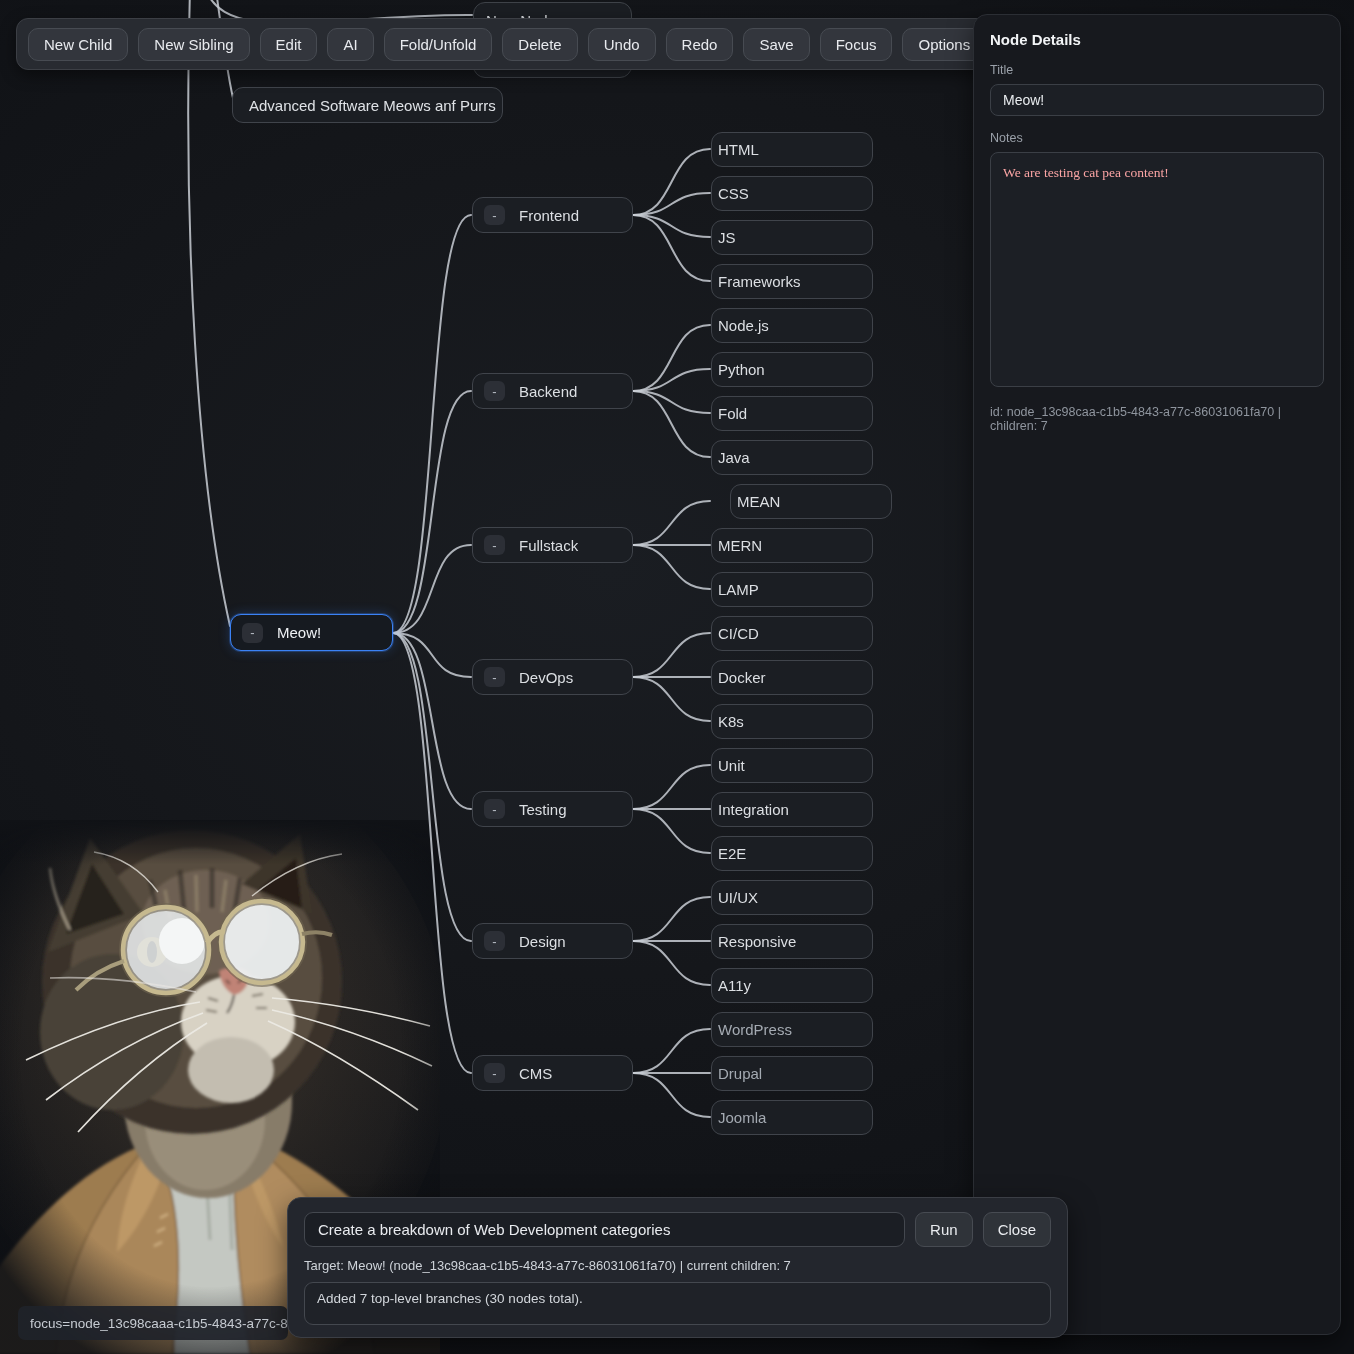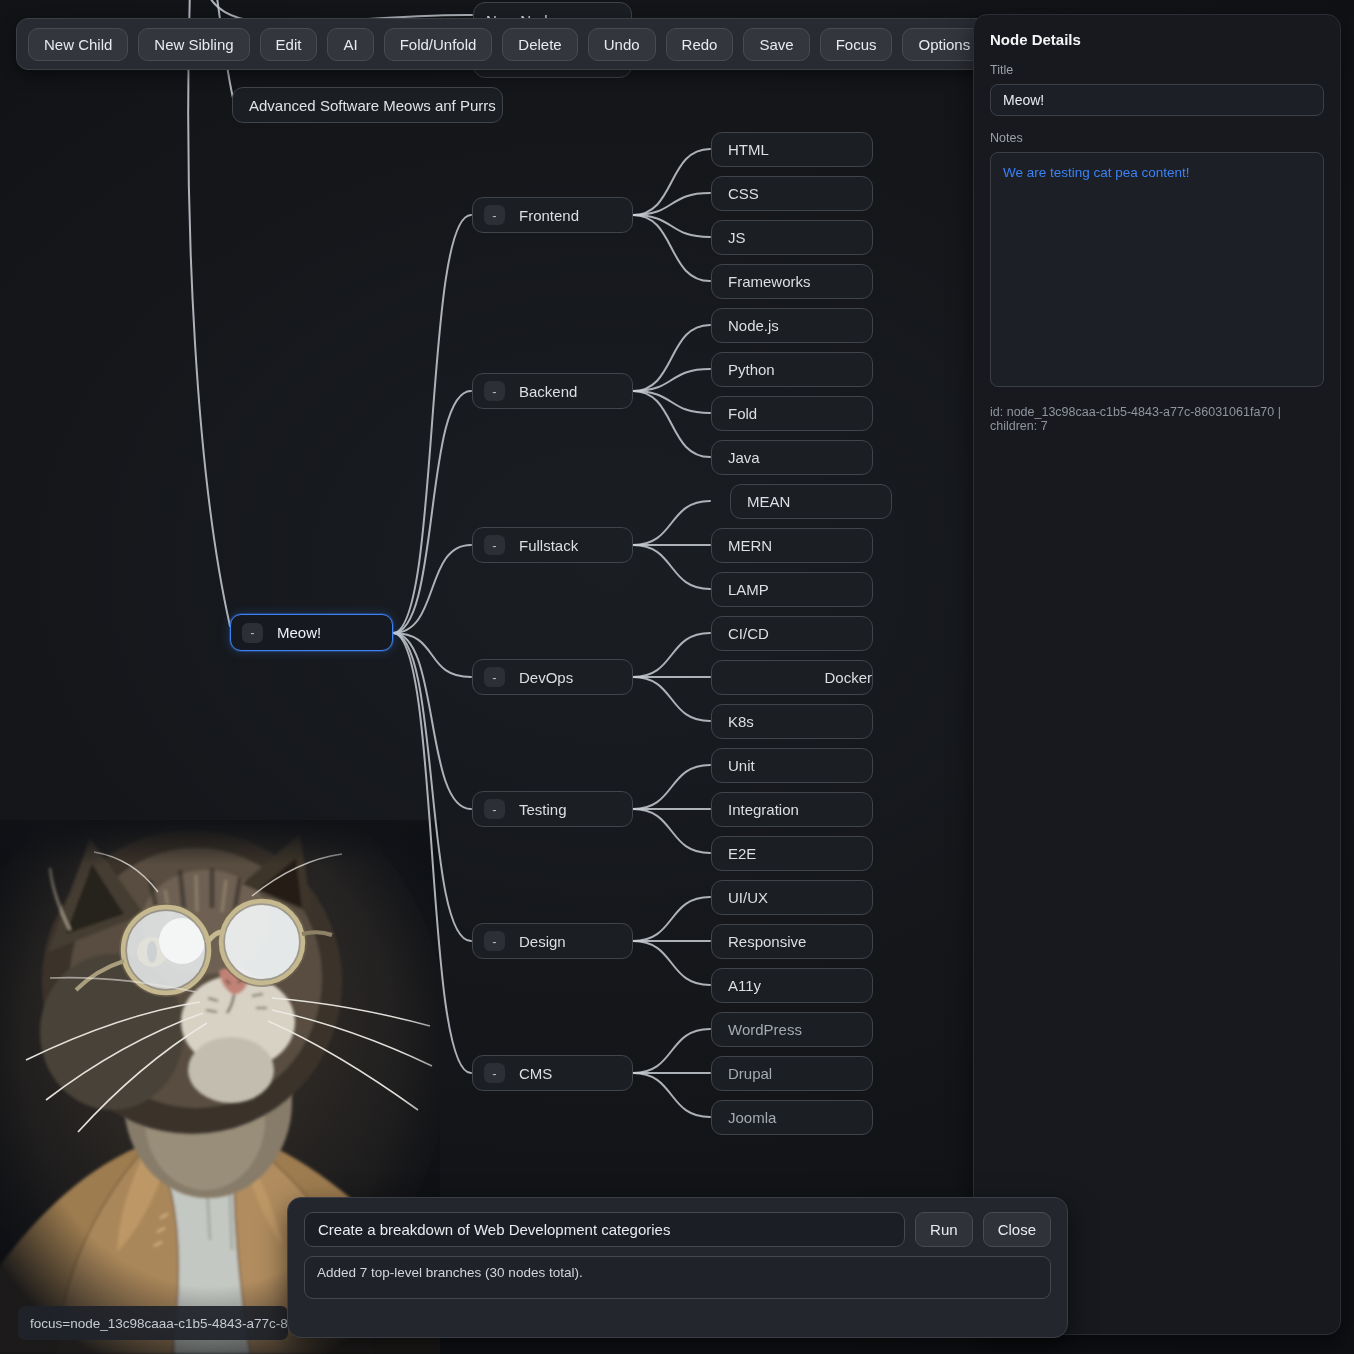--- a/index.html
+++ b/index.html
@@ -6,21 +6,21 @@
   body{width:1354px;height:1354px;position:relative;overflow:hidden;
        font-family:"Liberation Sans","DejaVu Sans",sans-serif;
        background:radial-gradient(1200px 900px at 45% 42%, #1a1d22 0%, #15171b 45%, #0e1014 100%);}
   .abs{position:absolute;}
 
   
   #edges{position:absolute;left:0;top:0;z-index:2;}
   #map{position:absolute;left:0;top:0;width:1354px;height:1354px;z-index:3;}
   .node{position:absolute;display:flex;align-items:center;box-sizing:border-box;
         background:#1b1e23;border:1px solid #40444b;border-radius:11px;
-        color:#dcdfe3;font-size:15px;padding-left:16px;white-space:nowrap;}
+        color:#dcdfe3;font-size:15px;padding-left:6px;white-space:nowrap;}
   .node.branch{padding-left:11px;}
   .node.dim{color:#a4aab2;}
   .node.root{background:#161a20;border:1.6px solid #3b82f6;color:#eef1f4;
         box-shadow:0 0 0 1px rgba(59,130,246,.28),0 0 12px rgba(59,130,246,.28);padding-left:11px;}
   .collapse-btn{width:21px;height:20px;border-radius:6px;background:#2c2f36;color:#b9bec6;
         display:flex;align-items:center;justify-content:center;font-size:13px;line-height:1;
         margin-right:14px;flex:0 0 auto;cursor:pointer;}
   .partial-top{position:absolute;left:473px;top:2px;width:159px;height:76px;box-sizing:border-box;
         background:#1b1e23;border:1px solid #3e4248;border-radius:12px;color:#dcdfe3;
         font-size:15px;padding:9px 0 0 12px;}
@@ -39,22 +39,22 @@
   
   #details{left:973px;top:14px;width:368px;height:1321px;box-sizing:border-box;z-index:6;
         background:#17191e;border:1px solid #2b2e34;border-radius:14px;padding:16px;
         box-shadow:0 8px 24px rgba(0,0,0,.5);}
   #details h2{margin:0;font-size:15px;color:#f2f4f6;font-weight:bold;}
   .field-label{margin-top:15px;font-size:12.5px;color:#9aa0a9;}
   .text-input{margin-top:7px;width:100%;height:32px;box-sizing:border-box;background:#1c1f25;
         border:1px solid #3b3f46;border-radius:8px;color:#e9ecef;font-size:14px;padding:0 12px;
         font-family:inherit;outline:none;}
   #notes-area{margin-top:7px;width:100%;height:235px;box-sizing:border-box;background:#1c1f25;
-        border:1px solid #3b3f46;border-radius:8px;color:#3b82f6;font-size:13.5px;
-        padding:10px 12px;resize:none;font-family:Liberation Sans, sans-serif;line-height:1.45;outline:none;}
+        border:1px solid #3b3f46;border-radius:8px;color:#fca5a5;font-size:13.5px;
+        padding:10px 12px;resize:none;font-family:Liberation Serif, serif;line-height:1.45;outline:none;}
   #node-meta{margin-top:14px;font-size:12.5px;color:#8f959e;}
 
   
   #prompt{left:287px;top:1197px;width:781px;height:141px;box-sizing:border-box;z-index:8;
         background:#23262d;border:1px solid #3b3e45;border-radius:14px;padding:14px 16px;
         box-shadow:0 10px 28px rgba(0,0,0,.55);}
   #prompt .row{display:flex;gap:10px;align-items:center;}
   #prompt-input{flex:1;height:35px;box-sizing:border-box;background:#1b1e24;border:1px solid #44484f;
         border-radius:9px;color:#e9ebef;font-size:15px;padding:0 13px;font-family:inherit;outline:none;}
   .pbtn{height:35px;padding:0 14px;background:#2f3339;border:1px solid #474b52;border-radius:9px;
@@ -249,21 +249,21 @@
     <div class="node leaf" style="left: 711px; top: 571.5px; width: 162px; height: 35px;">
       <span>LAMP</span>
     </div>
     <div class="node branch" style="left: 472px; top: 659px; width: 161px; height: 36px;">
       <span class="collapse-btn">-</span>
       <span>DevOps</span>
     </div>
     <div class="node leaf" style="left: 711px; top: 615.5px; width: 162px; height: 35px; text-align: center;">
       <span>CI/CD</span>
     </div>
-    <div class="node leaf" style="left: 711px; top: 659.5px; width: 162px; height: 35px; justify-content: flex-end;">
+    <div class="node leaf" style="left: 711px; top: 659.5px; width: 162px; height: 35px;">
       <span>Docker</span>
     </div>
     <div class="node leaf" style="left: 711px; top: 703.5px; width: 162px; height: 35px;">
       <span>K8s</span>
     </div>
     <div class="node branch" style="left: 472px; top: 791px; width: 161px; height: 36px;">
       <span class="collapse-btn">-</span>
       <span>Testing</span>
     </div>
     <div class="node leaf" style="left: 711px; top: 747.5px; width: 162px; height: 35px;">
@@ -329,16 +329,17 @@
   <textarea id="notes-area" style="">We are testing cat pea content!</textarea>
   <div id="node-meta">id: node_13c98caa-c1b5-4843-a77c-86031061fa70 | children: 7</div>
 </div>
 
 <div id="prompt" class="abs">
   <div class="row">
     <input id="prompt-input" value="Create a breakdown of Web Development categories" style="">
     <button class="pbtn">Run</button>
     <button class="pbtn">Close</button>
   </div>
+  <div id="target-line">Target: Meow! (node_13c98caa-c1b5-4843-a77c-86031061fa70) | current children: 7</div>
   <div id="status-box">Added 7 top-level branches (30 nodes total).</div>
 </div>
 
 <div id="focus-chip" class="abs">focus=node_13c98caaa-c1b5-4843-a77c-8603</div>
 
 </body></html>

